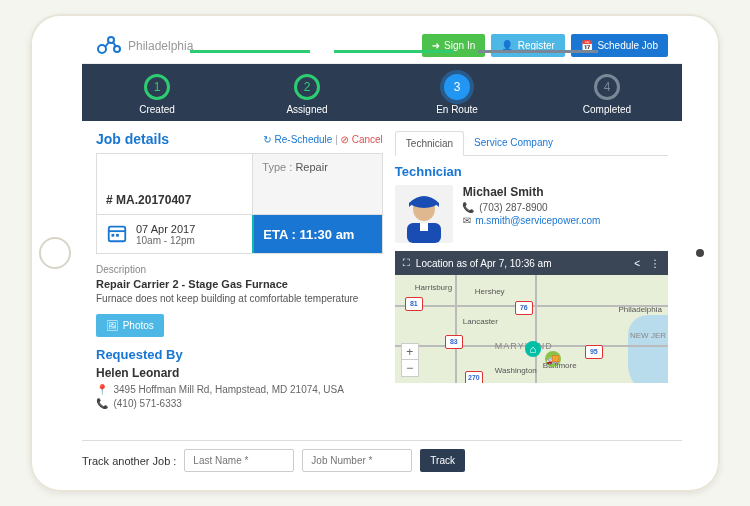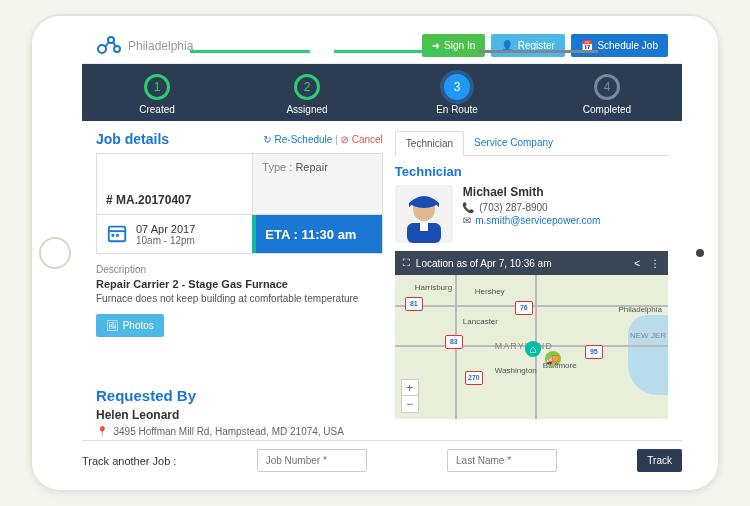--- a/index.html
+++ b/index.html
@@ -35,54 +35,54 @@
   .jd-title { color: #1976d2; font-size: 14px; font-weight: 600; }
   .jd-links { font-size: 10px; }
   .link-blue { color: #1976d2; cursor: pointer; }
   .link-red { color: #d9534f; cursor: pointer; }
   .jd-table { border: 1px solid #ddd; display: grid; grid-template-columns: 1.2fr 1fr; grid-template-rows: auto auto; margin-bottom: 10px; }
   .cell { padding: 7px 9px; border-bottom: 1px solid #ddd; }
   .cell.header-left { font-weight: 700; font-size: 12px; margin-top: 32px; }
   .cell.header-right { background: #f5f5f5; color: #888; border-left: 1px solid #ddd; }
   .cell.body-left { display: flex; align-items: center; gap: 8px; border-bottom: none; }
   .cal-icon { color: #1976d2; }
-  .cell.body-right { background: #1976d2; color: #fff; font-weight: 600; font-size: 13px; display: flex; align-items: center; border-left: 4px solid #14b8a6; border-bottom: none; }
+  .cell.body-right { background: #1976d2; color: #fff; font-weight: 600; font-size: 13px; display: flex; align-items: center; border-left: 2px solid #14b8a6; border-bottom: none; }
   .section-label { color: #888; font-size: 10px; margin-bottom: 3px; }
   .desc-title { font-weight: 700; font-size: 11px; margin-bottom: 3px; }
   .desc-meta { font-size: 10px; color: #555; margin-bottom: 2px; }
   .btn-photos { background: #4db7e6; margin-top: 8px; margin-bottom: 10px; }
-  .req-title { color: #1976d2; font-size: 15px; font-weight: 600; margin-bottom: 4px; margin-top: 40px; }
+  .req-title { color: #1976d2; font-size: 13px; font-weight: 600; margin-bottom: 4px; }
   .req-name { font-weight: 600; font-size: 12px; margin-bottom: 4px; }
   .req-line { font-size: 10px; color: #666; margin-bottom: 3px; display: flex; gap: 5px; align-items: center; }
   .tabs { border-bottom: 1px solid #ddd; display: flex; margin-bottom: 8px; }
   .tab { padding: 6px 10px; font-size: 10px; cursor: pointer; }
   .tab.active { border: 1px solid #ddd; border-bottom: 1px solid #fff; margin-bottom: -1px; border-radius: 3px 3px 0 0; color: #555; font-weight: 500; }
   .tab.inactive { color: #1976d2; }
   .tech-title { color: #1976d2; font-size: 13px; font-weight: 600; margin-bottom: 6px; }
   .tech-row { display: flex; gap: 10px; margin-bottom: 8px; }
   .avatar { width: 58px; height: 58px; border-radius: 2px; overflow: hidden; }
   .tech-name { font-weight: 600; font-size: 12px; margin-bottom: 3px; }
   .tech-line { font-size: 10px; color: #555; margin-bottom: 2px; display: flex; align-items: center; gap: 4px; }
   .tech-email { color: #1976d2; }
   .map-header { background: #3a4556; color: #fff; padding: 6px 8px; font-size: 10px; display: flex; align-items: center; justify-content: space-between; }
   .map-header-left { display: flex; align-items: center; gap: 6px; }
   .map-header-right { display: flex; gap: 10px; }
-  .map { height: 144px; background: #e8efd8; position: relative; overflow: hidden; padding-left: 27px; }
+  .map { height: 108px; background: #e8efd8; position: relative; overflow: hidden; padding-left: 27px; }
   .map-zoom { position: absolute; left: 6px; bottom: 6px; background: #fff; border: 1px solid #ccc; width: 18px; }
   .map-zoom div { height: 16px; text-align: center; font-size: 12px; line-height: 16px; color: #666; border-bottom: 1px solid #ccc; cursor: pointer; }
   .map-zoom div:last-child { border-bottom: none; }
   .roads { position: absolute; inset: 0; }
   .road { position: absolute; background: #bbb; }
   .shield { position: absolute; width: 18px; height: 14px; background: #fff; border: 1px solid #d33; border-radius: 2px; font-size: 7px; text-align: center; line-height: 12px; color: #36c; font-weight: bold; }
   .city { position: absolute; font-size: 8px; color: #555; }
   .pin { position: absolute; width: 16px; height: 16px; border-radius: 50%; display: flex; align-items: center; justify-content: center; }
   .pin-home { background: #00bfa5; color: #fff; }
   .pin-tech { background: #8bc34a; color: #fff; }
   .water { position: absolute; background: #b8dcec; }
-  .track-bar { border-top: 1px solid #ddd; padding: 8px 0; display: flex; align-items: center; justify-content: space-between; gap: 8px; font-size: 11px; position: absolute; bottom: 0; left: 0; right: 0; background: #fff; }
+  .track-bar { border-top: 1px solid #ddd; padding: 8px 0; display: flex; align-items: center; justify-content: flex-start; gap: 8px; font-size: 11px; position: absolute; bottom: 0; left: 0; right: 0; background: #fff; }
   .track-bar input { border: 1px solid #ccc; padding: 5px 8px; font-size: 10px; width: 110px; border-radius: 2px; }
   .btn-track { background: #2b3c53; }
   .muted { color: #aaa; }
 </style>
 </head>
 <body>
 
 <div class="tablet-frame">
   <div class="home-btn"></div>
   <div class="camera-dot"></div>
@@ -262,19 +262,19 @@
           <div class="map-zoom">
             <div>+</div>
             <div>−</div>
           </div>
         </div>
       </div>
     </div>
 
     <div class="track-bar">
       <span>Track another Job :</span>
+      <input type="text" placeholder="Last Name *" style="">
       <input type="text" placeholder="Job Number *" style="">
-      <input type="text" placeholder="Last Name *" style="">
       <button class="btn btn-track">Track</button>
     </div>
 
   </div>
 </div>
 
 </body></html>

